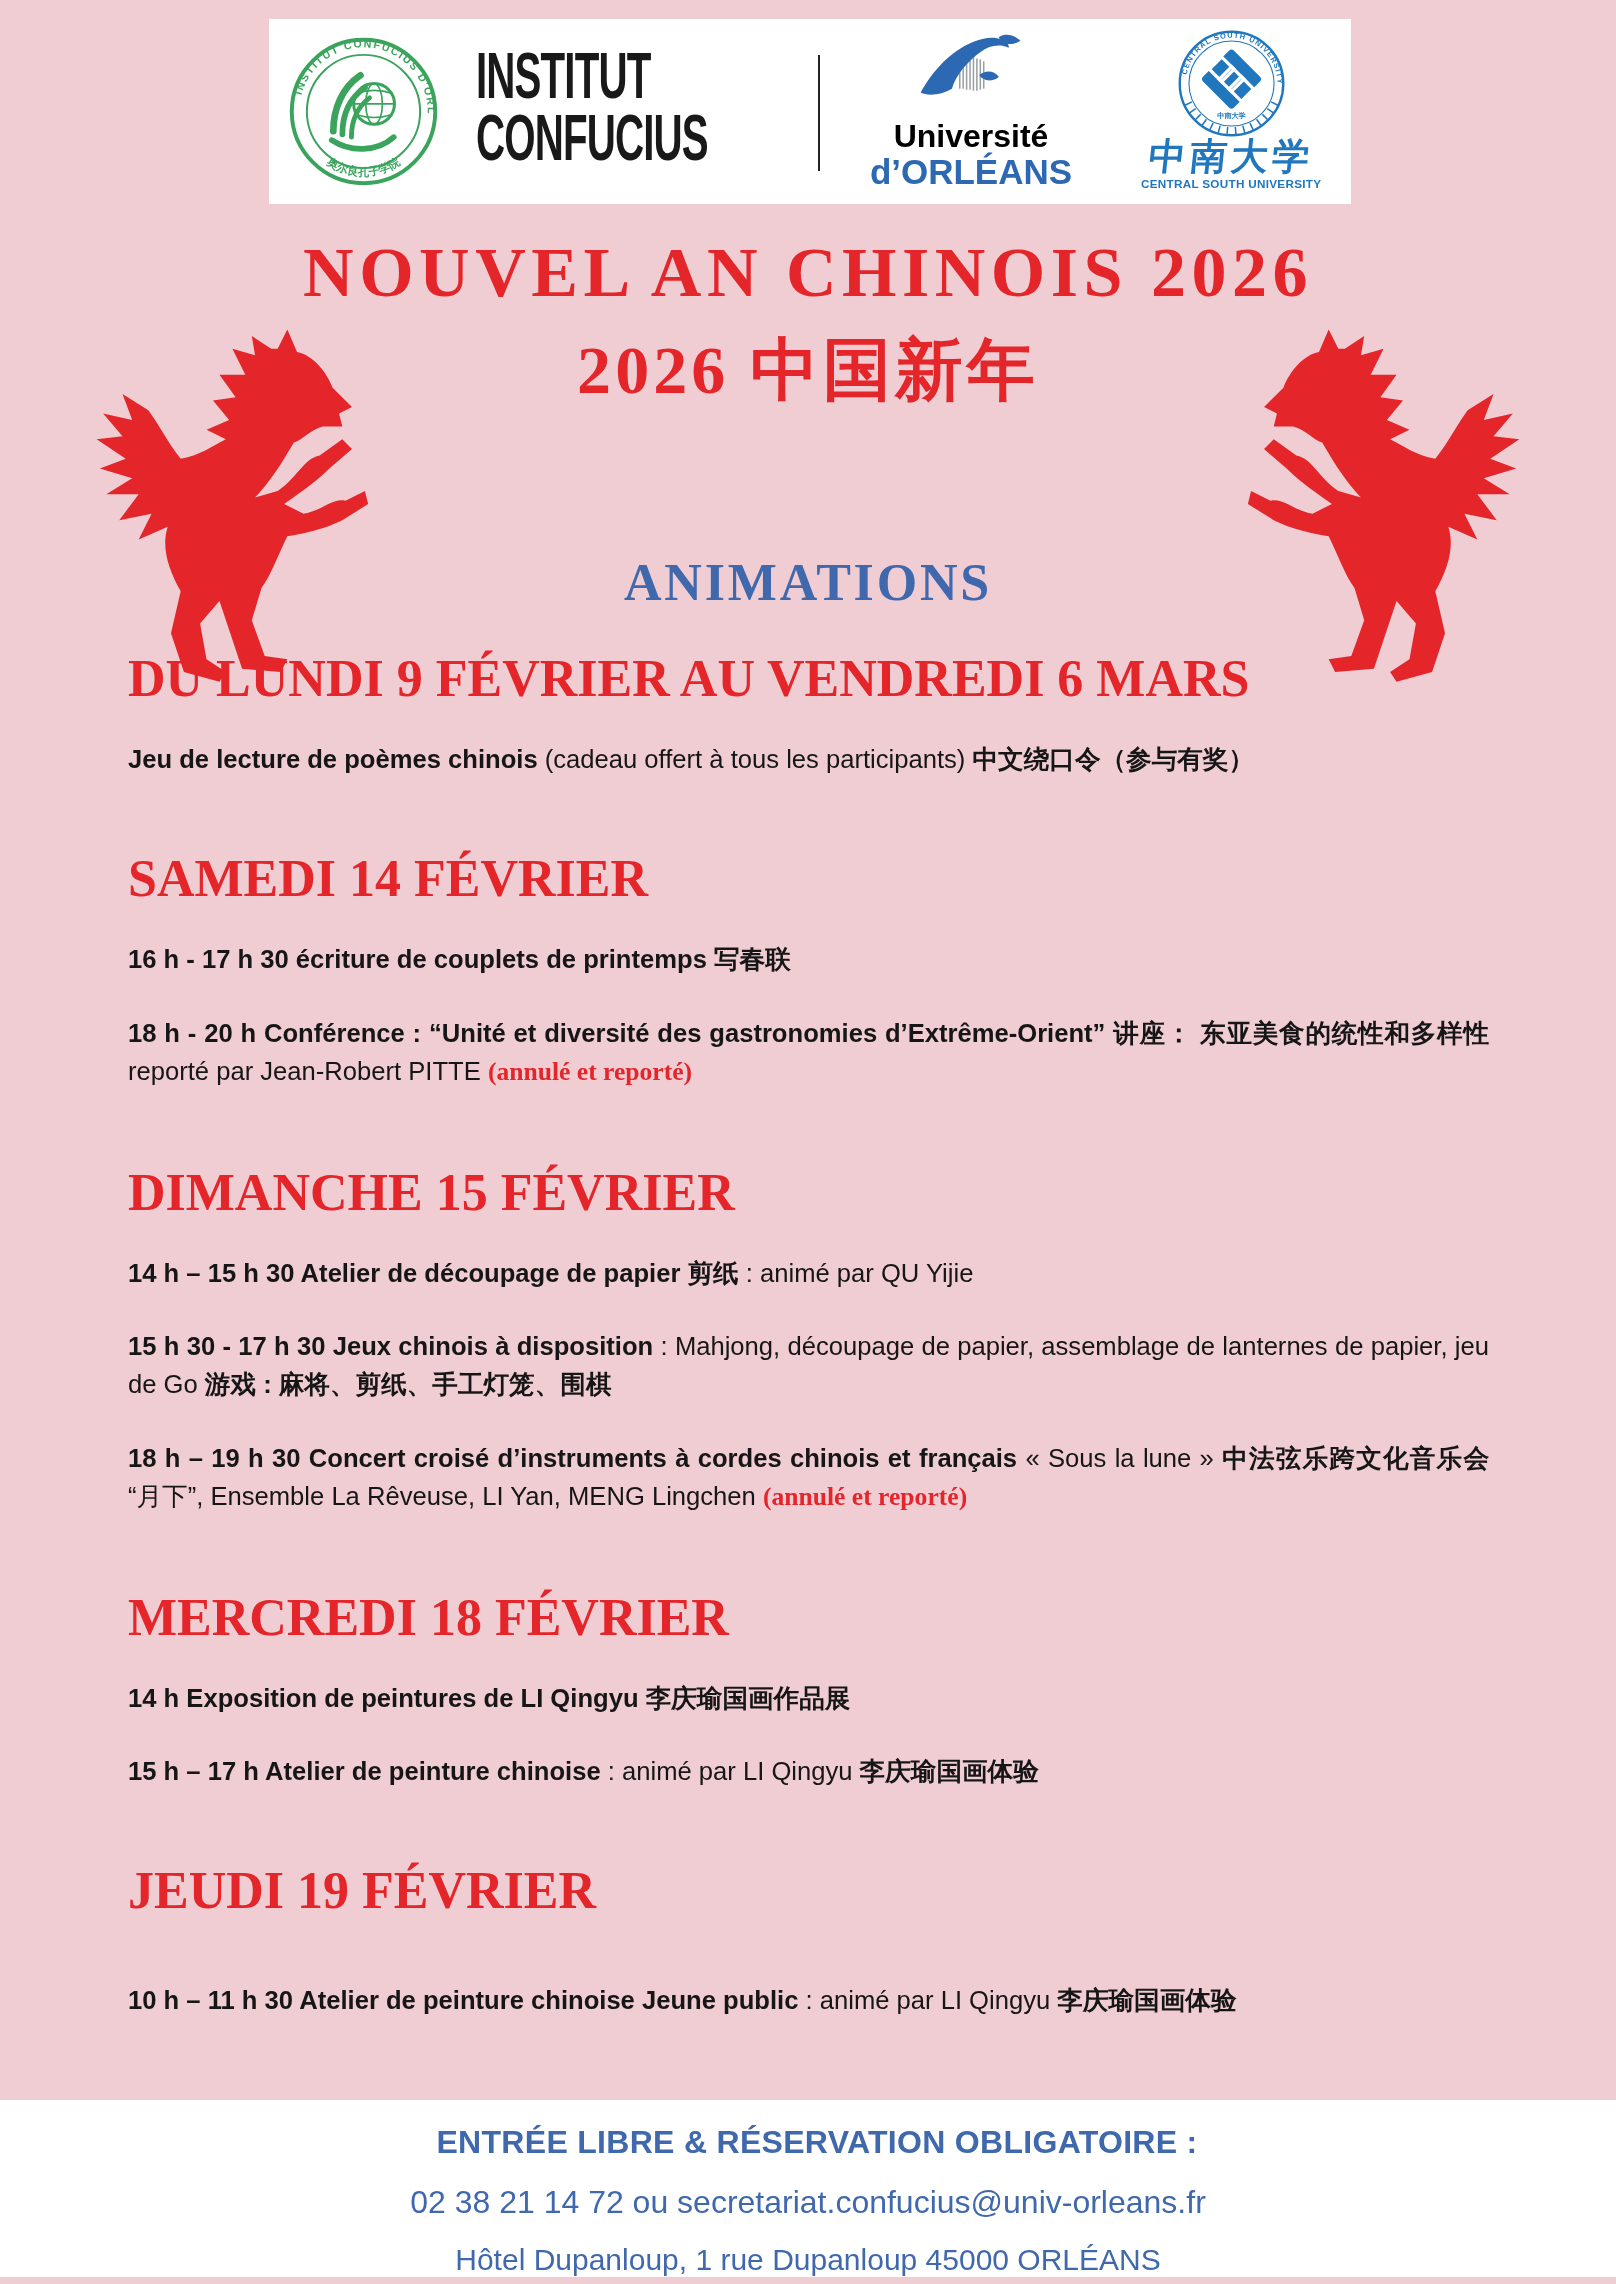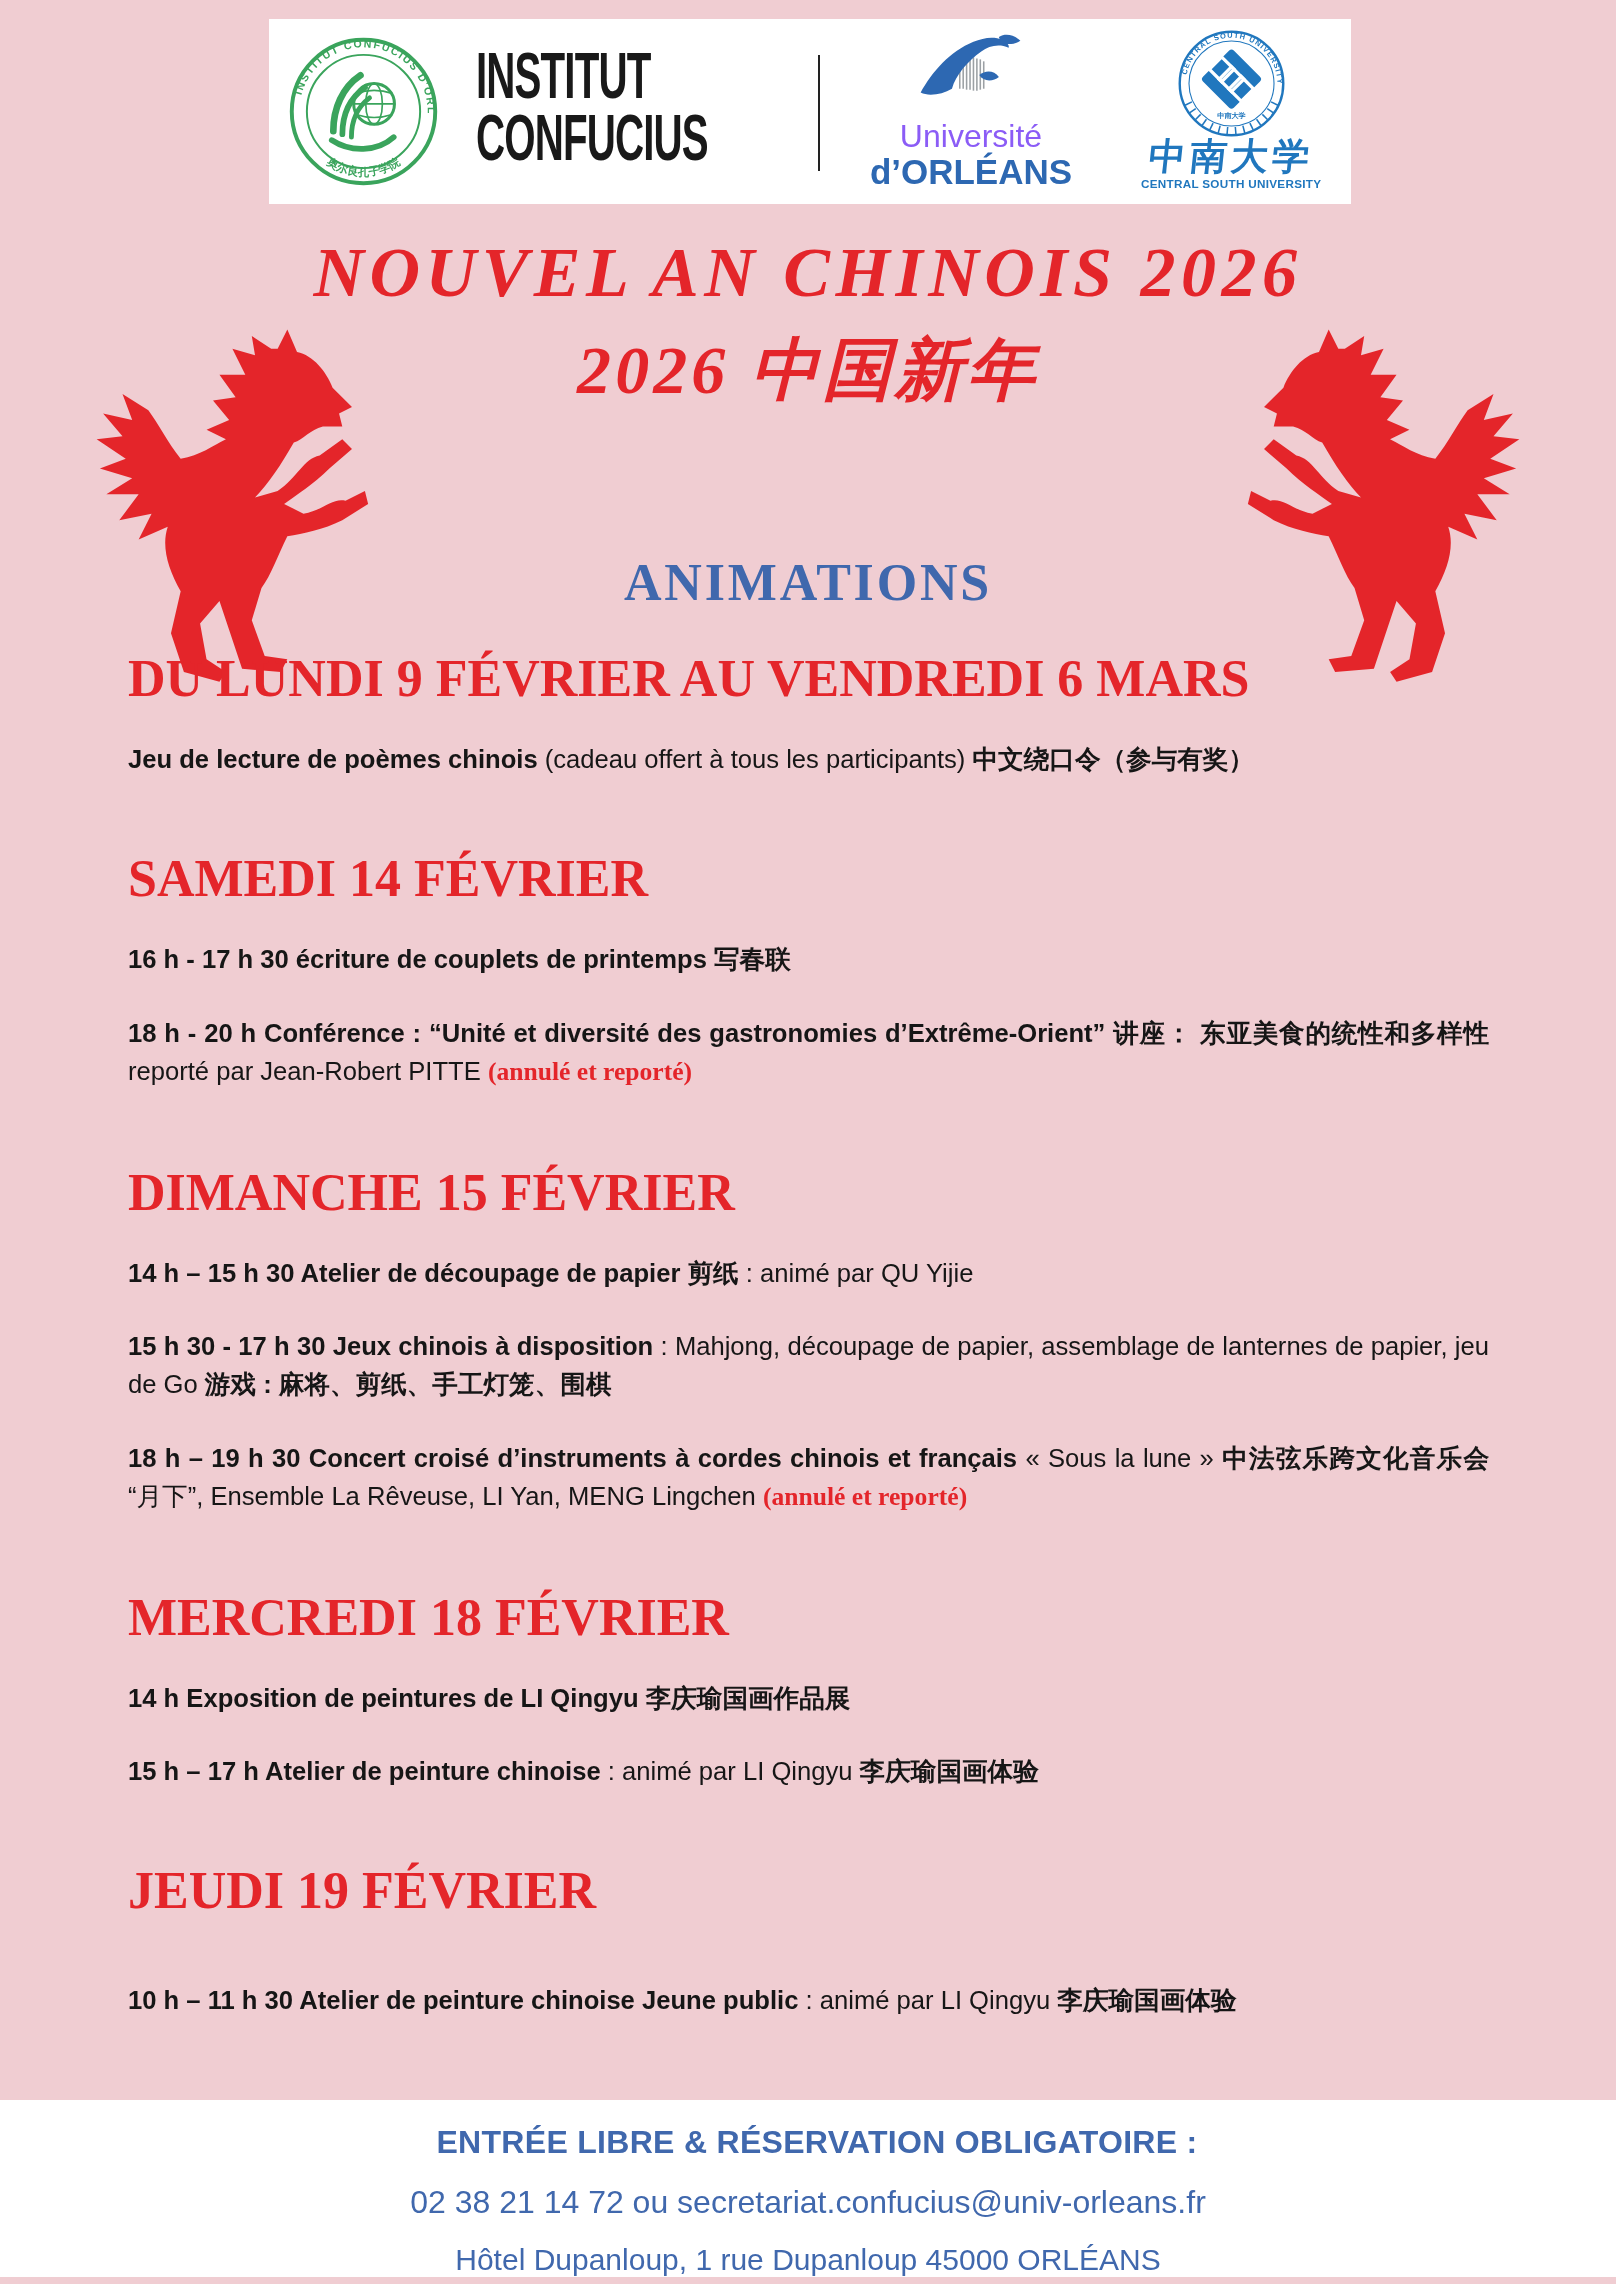--- a/index.html
+++ b/index.html
@@ -16,31 +16,31 @@
   .seal-confucius{position:absolute;left:19.3px;top:16.6px;width:151px;height:151px;}
   .ic-name{
     position:absolute;left:207px;top:26px;
     font-weight:800;color:#191919;font-size:65px;line-height:.95;
     letter-spacing:-1.4px;transform:scaleX(.62);transform-origin:left top;
     white-space:nowrap;
   }
   .band-divider{position:absolute;left:549px;top:36px;width:2.1px;height:116px;background:#222;}
   .uo-logo{position:absolute;left:588px;top:12.4px;width:228px;height:164px;text-align:center;}
   .uo-brush{width:173px;height:88px;display:block;margin:0 auto;}
-  .uo-line1{color:#8b5cf6;font-size:32px;font-weight:400;line-height:1.05;}
+  .uo-line1{color:#000000;font-size:32px;font-weight:700;line-height:1.05;}
   .uo-line2{color:#2D68B2;font-size:35px;font-weight:800;line-height:1.1;}
   .csu-logo{position:absolute;left:872px;top:9.7px;width:180px;height:171px;text-align:center;}
   .csu-seal{width:109px;height:109px;display:block;margin:0 auto;}
   .csu-callig{color:#2077BE;font-size:37px;font-weight:700;transform:skewX(-6deg);line-height:1.05;letter-spacing:4.1px;white-space:nowrap;}
   .csu-caption{color:#2077BE;font-size:11.7px;font-weight:800;letter-spacing:0.3px;white-space:nowrap;}
   
   .main-title,.main-title2{
     position:absolute;left:0;width:100%;text-align:center;
     font-family:"Liberation Serif","DejaVu Serif",serif;
-    color:#E4252A;font-weight:bold;white-space:nowrap;font-style:italic;
+    color:#E4252A;font-weight:bold;white-space:nowrap;
   }
   .main-title{top:233px;font-size:70px;letter-spacing:5.5px;}
   .main-title2{top:325px;font-size:68px;letter-spacing:4.1px;}
   .animations{
     position:absolute;left:0;top:553px;width:100%;text-align:center;
     font-family:"Liberation Serif","DejaVu Serif",serif;
     color:#4068AD;font-weight:bold;font-size:52px;letter-spacing:2.8px;
   }
   .horse{position:absolute;top:323px;width:354px;height:362px;}
   .horse-left{left:36px;}

